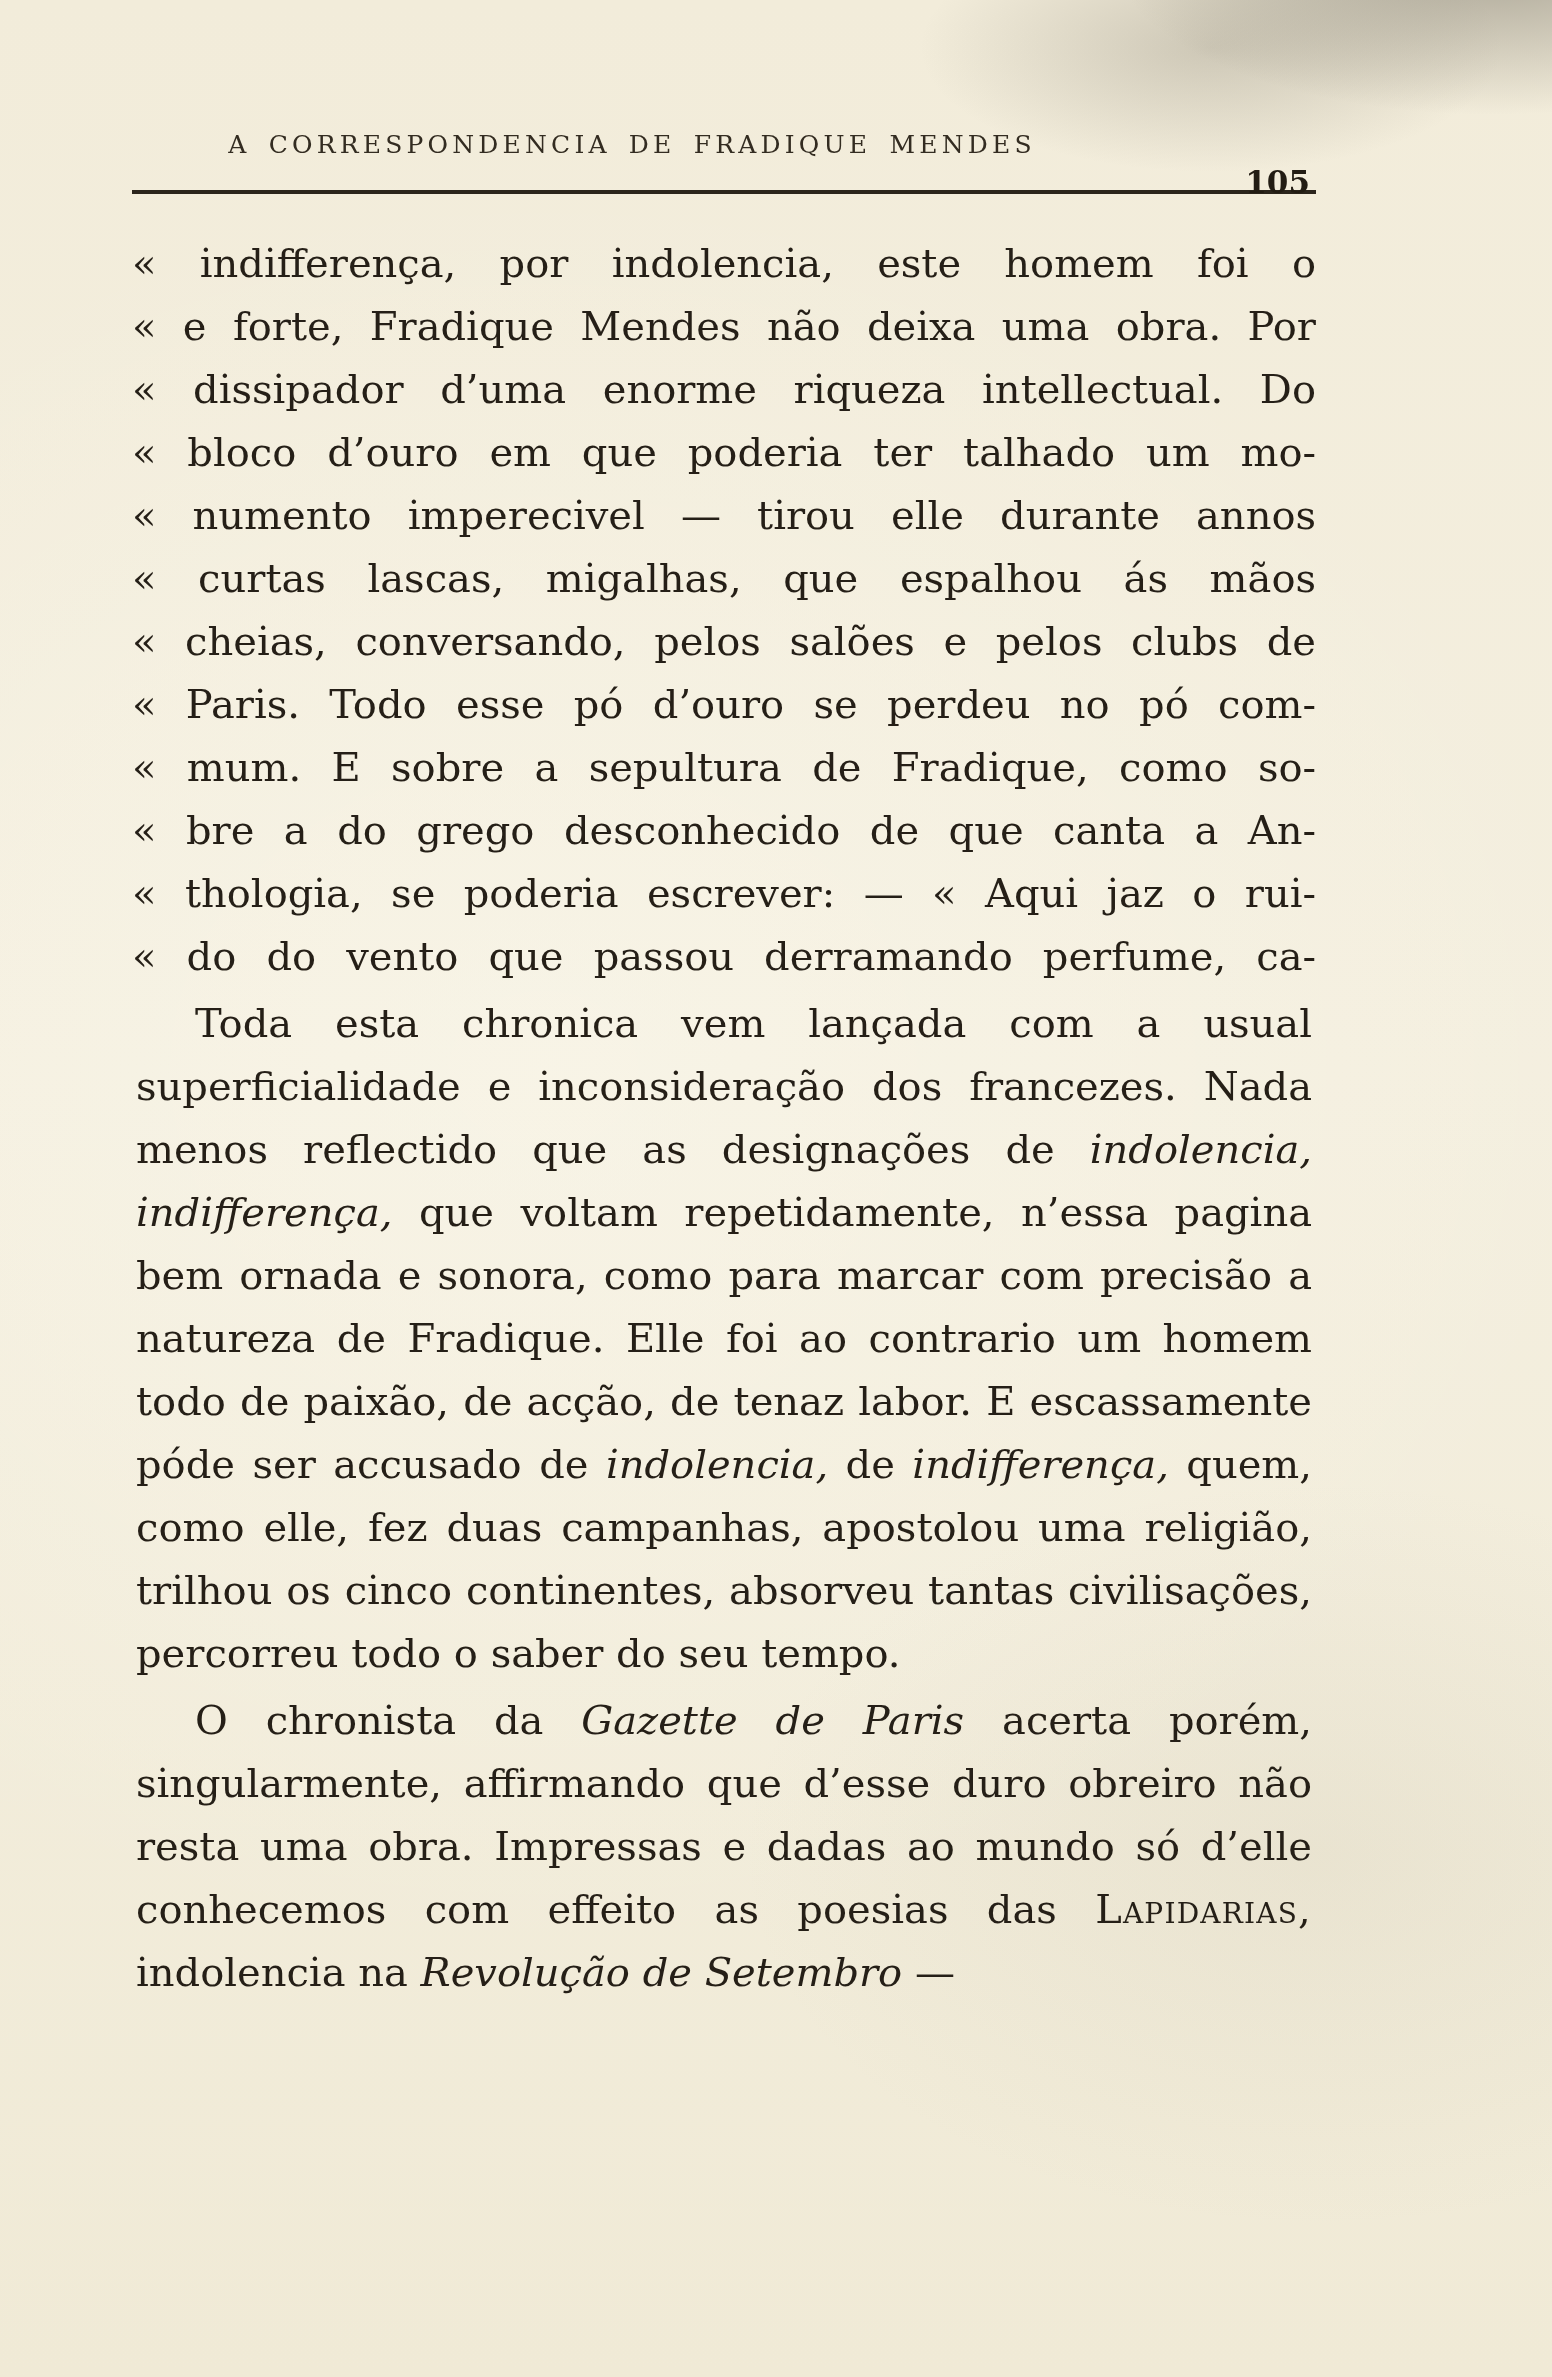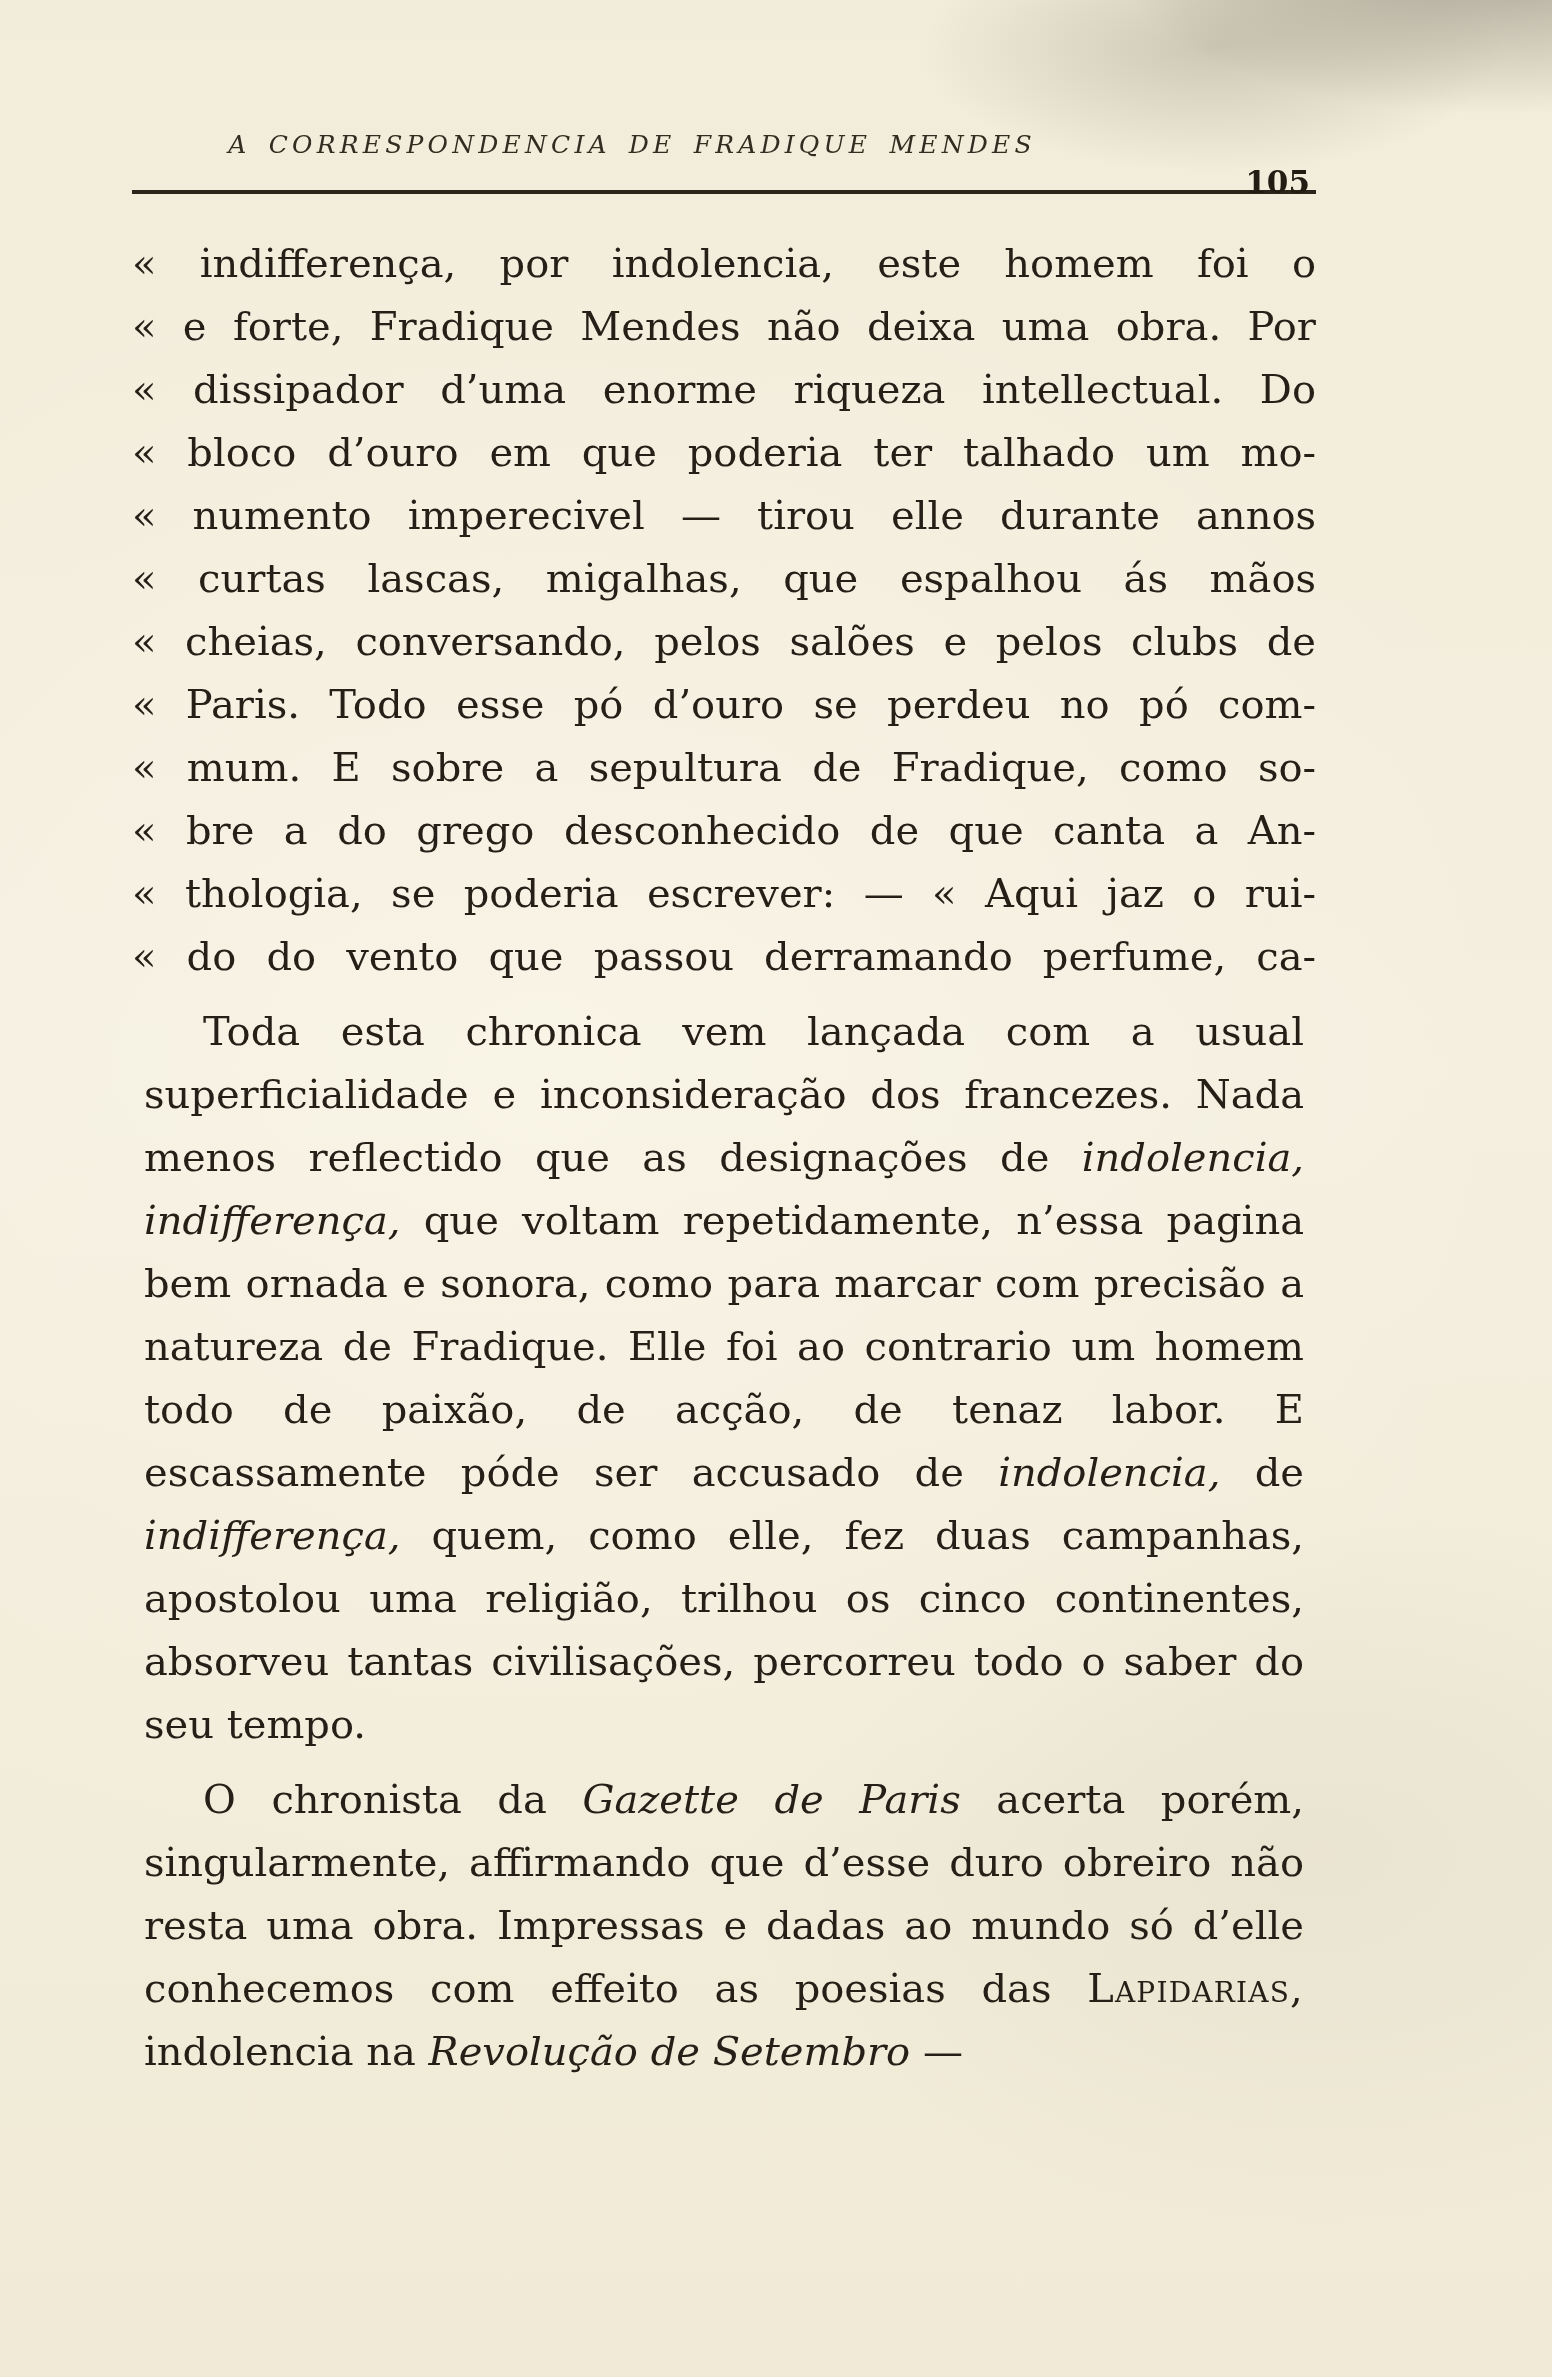--- a/index.html
+++ b/index.html
@@ -34,21 +34,20 @@
   .running-title {
     position: absolute;
     left: 0;
     right: 184px;
     top: 6px;
     text-align: center;
     font-size: 25px;
     letter-spacing: 4.2px;
     word-spacing: 6px;
     color: #332c21;
-    font-style: italic;
   }
   .page-number {
     position: absolute;
     right: 6px;
     top: 0;
     font-size: 31px;
     font-weight: 700;
     color: #221c13;
     margin-top: 40px;
   }
@@ -64,21 +63,21 @@
   }
   .qline {
     text-align: justify;
     text-align-last: justify;
     white-space: nowrap;
   }
   .qline.last {
     text-align-last: left;
   }
   .para {
-    margin: 12px;
+    margin: 4px;
     text-align: justify;
     text-indent: 59px;
   }
   .it { font-style: italic; }
   .sc { font-variant: small-caps; letter-spacing: 1.2px; }
 </style>
 </head>
 <body>
 
 <div class="page">

